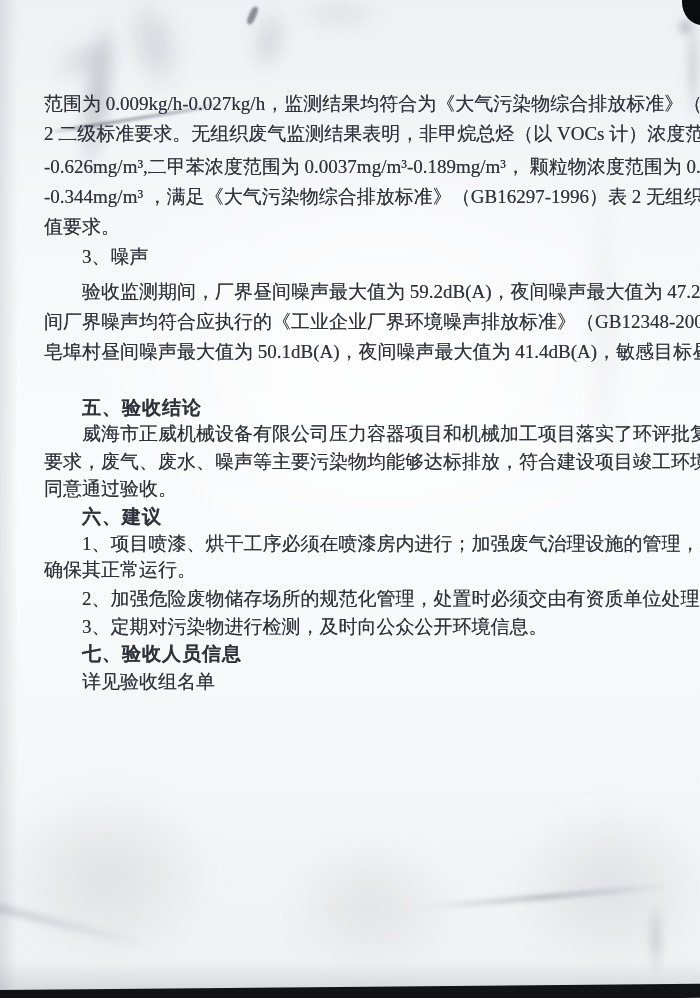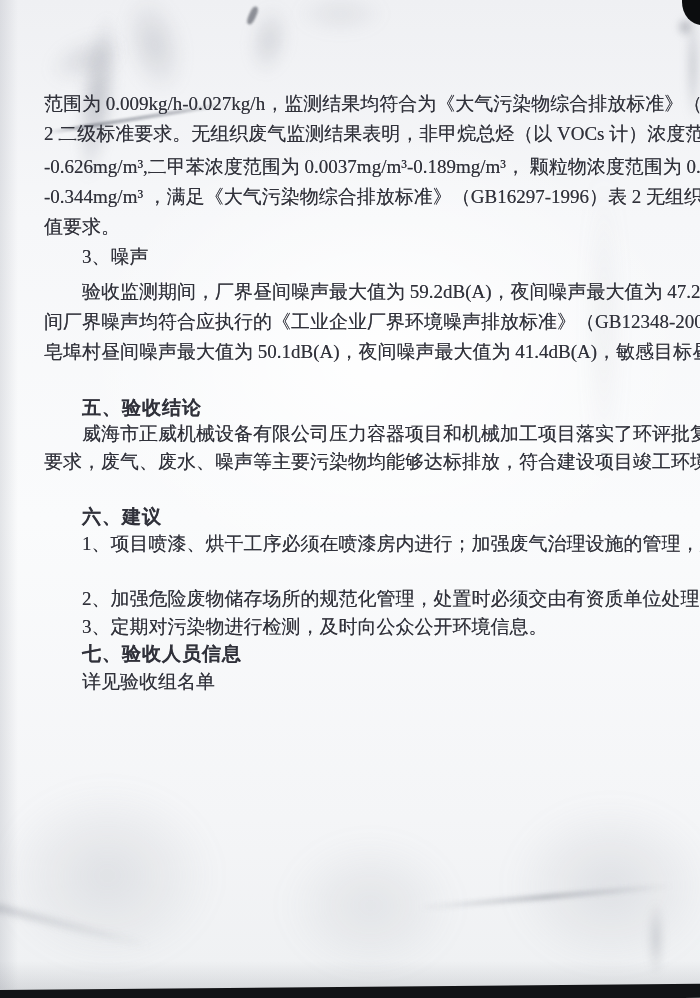--- a/index.html
+++ b/index.html
@@ -82,20 +82,22 @@
     <div class="line y2">-0.626mg/m³,二甲苯浓度范围为 0.0037mg/m³-0.189mg/m³， 颗粒物浓度范围为 0.113mg/m³</div>
     <div class="line y3">-0.344mg/m³ ，满足《大气污染物综合排放标准》（GB16297-1996）表 2 无组织排放监控浓度限</div>
     <div class="line y4">值要求。</div>
     <div class="line y5 indent">3、噪声</div>
     <div class="line y6 indent">验收监测期间，厂界昼间噪声最大值为 59.2dB(A)，夜间噪声最大值为 47.2dB(A)，昼间和夜</div>
     <div class="line y7">间厂界噪声均符合应执行的《工业企业厂界环境噪声排放标准》（GB12348-2008）2 类标准要求。</div>
     <div class="line y8">皂埠村昼间噪声最大值为 50.1dB(A)，夜间噪声最大值为 41.4dB(A)，敏感目标昼间和夜间噪声值</div>
     <div class="line y10 indent heading">五、验收结论</div>
     <div class="line y11 indent">威海市正威机械设备有限公司压力容器项目和机械加工项目落实了环评批复中的各项环保</div>
     <div class="line y12">要求，废气、废水、噪声等主要污染物均能够达标排放，符合建设项目竣工环境保护验收条件，</div>
+    <div class="line y13">同意通过验收。</div>
     <div class="line y14 indent heading">六、建议</div>
     <div class="line y15 indent">1、项目喷漆、烘干工序必须在喷漆房内进行；加强废气治理设施的管理，定期更换滤材，</div>
+    <div class="line y16">确保其正常运行。</div>
     <div class="line y17 indent">2、加强危险废物储存场所的规范化管理，处置时必须交由有资质单位处理。</div>
     <div class="line y18 indent">3、定期对污染物进行检测，及时向公众公开环境信息。</div>
     <div class="line y19 indent heading">七、验收人员信息</div>
     <div class="line y20 indent">详见验收组名单</div>
   </div>
 </div>
 
 </body></html>

